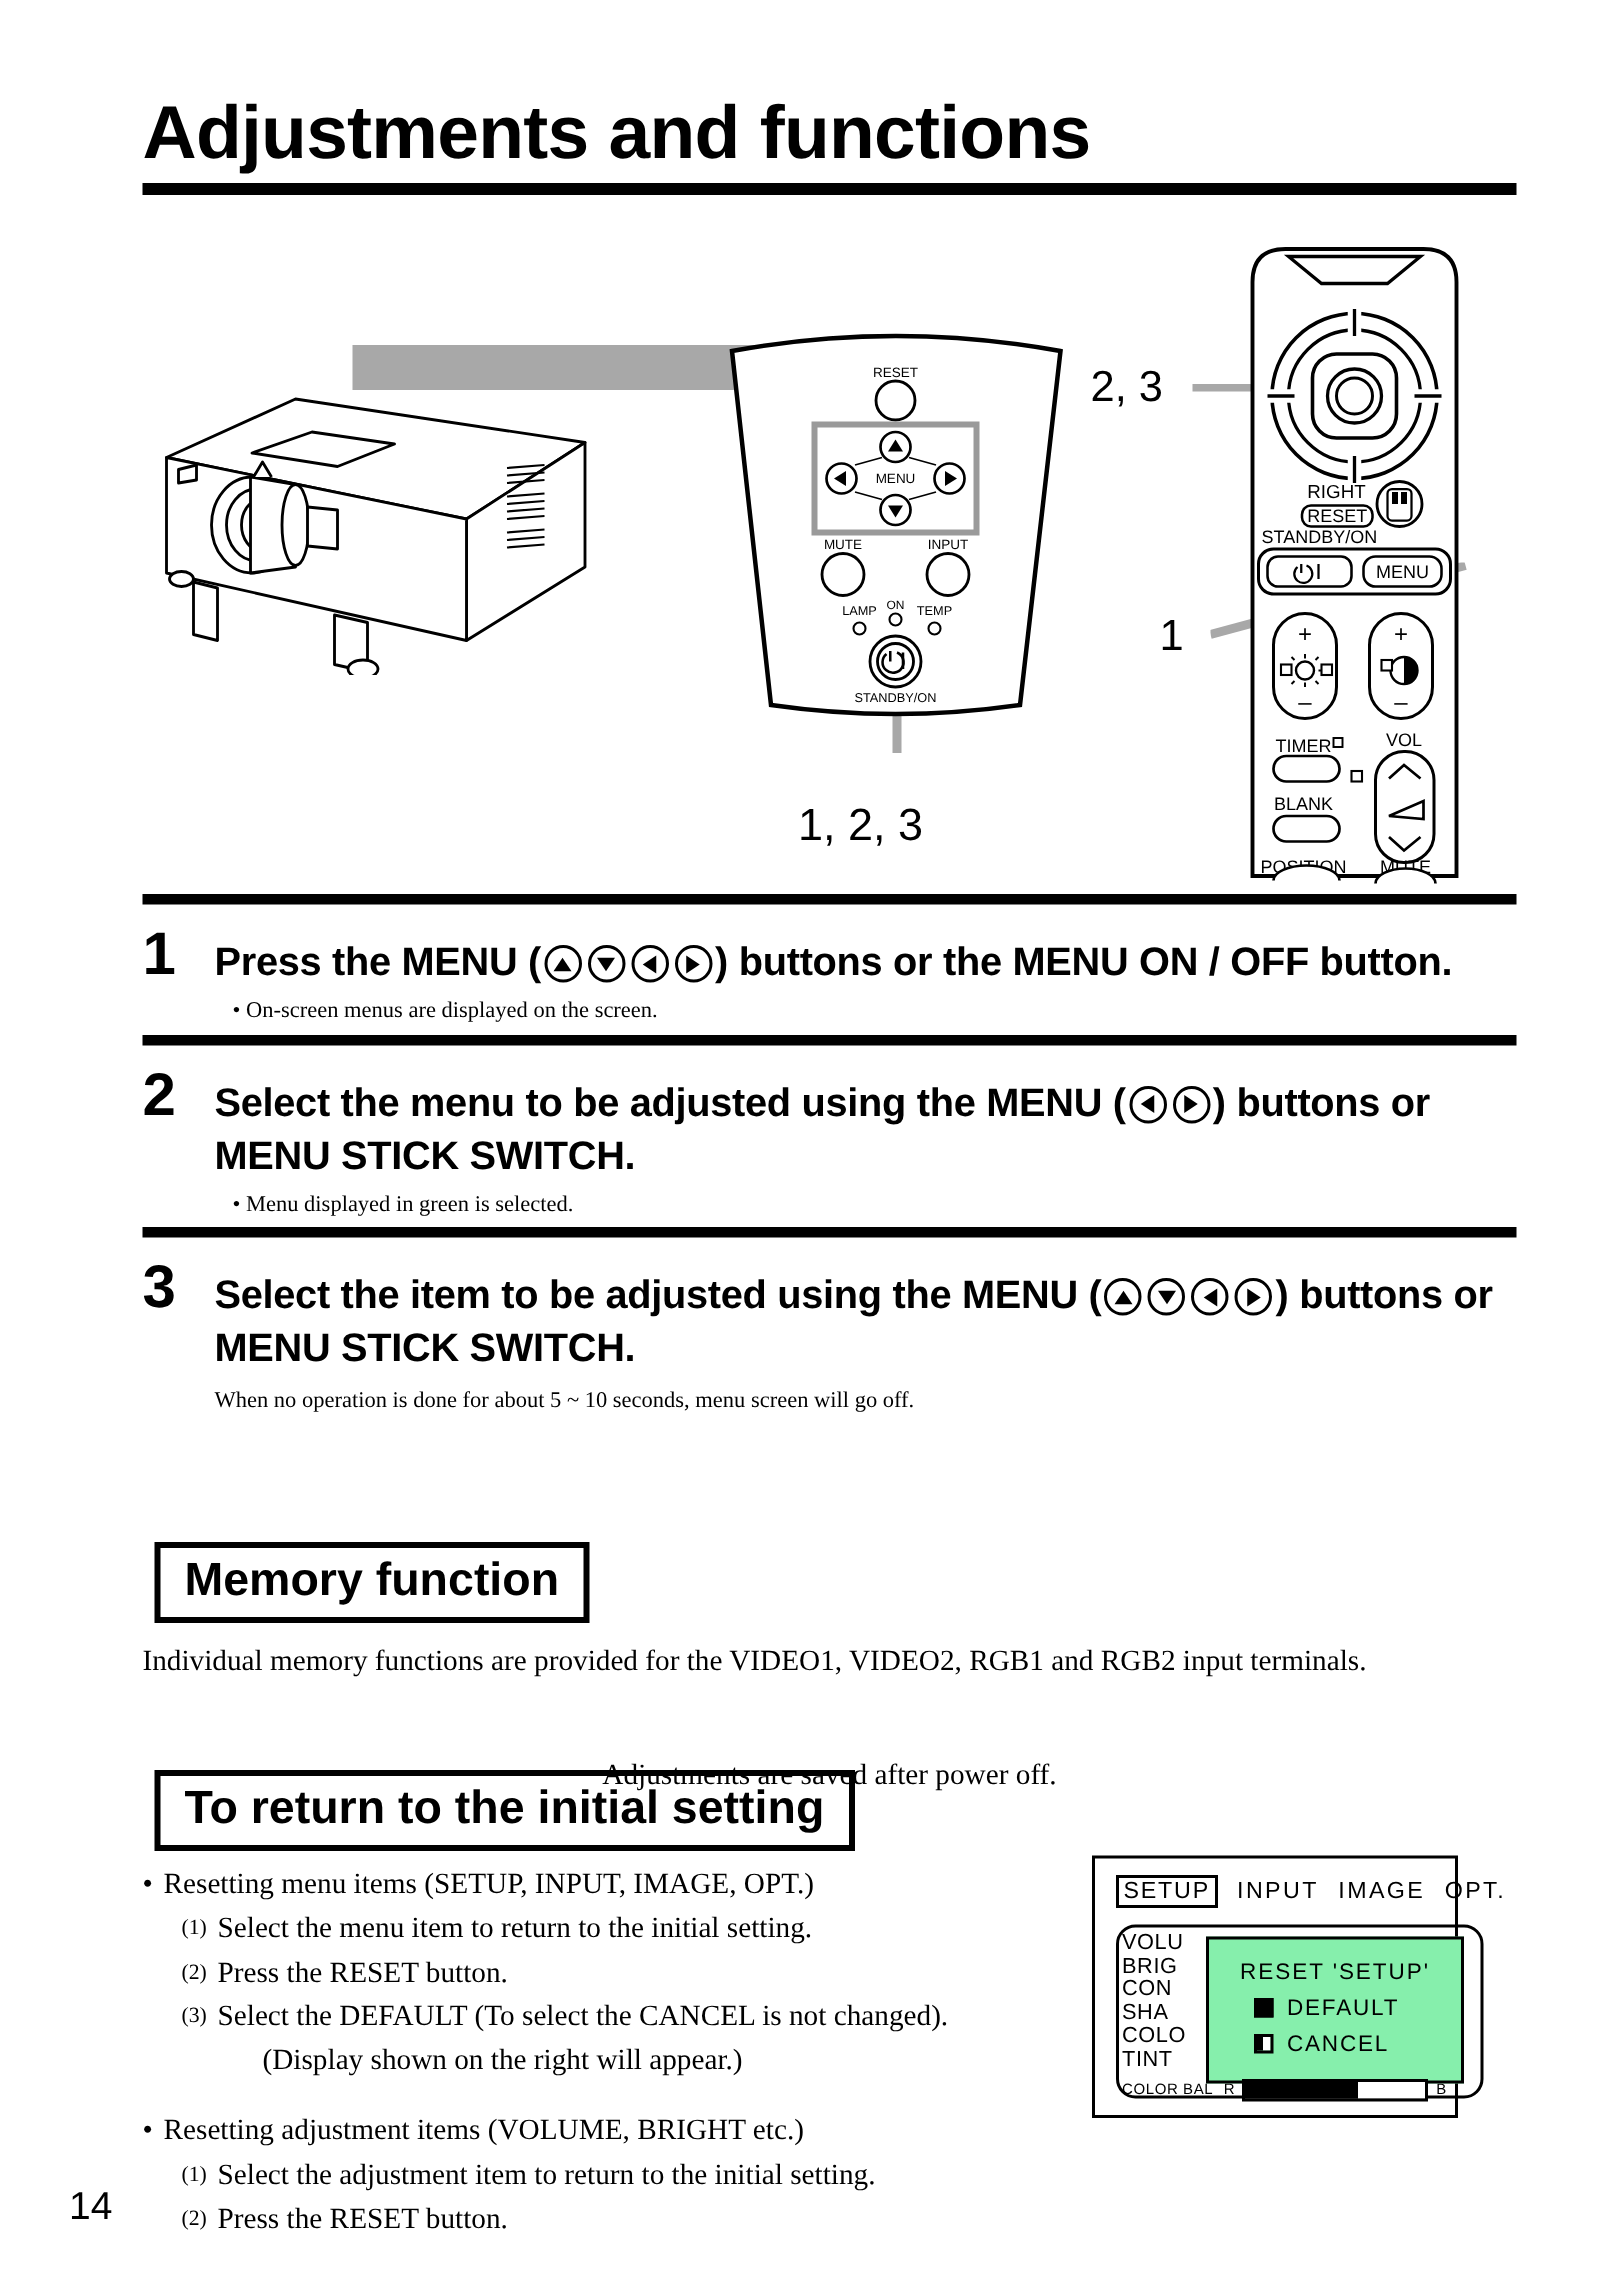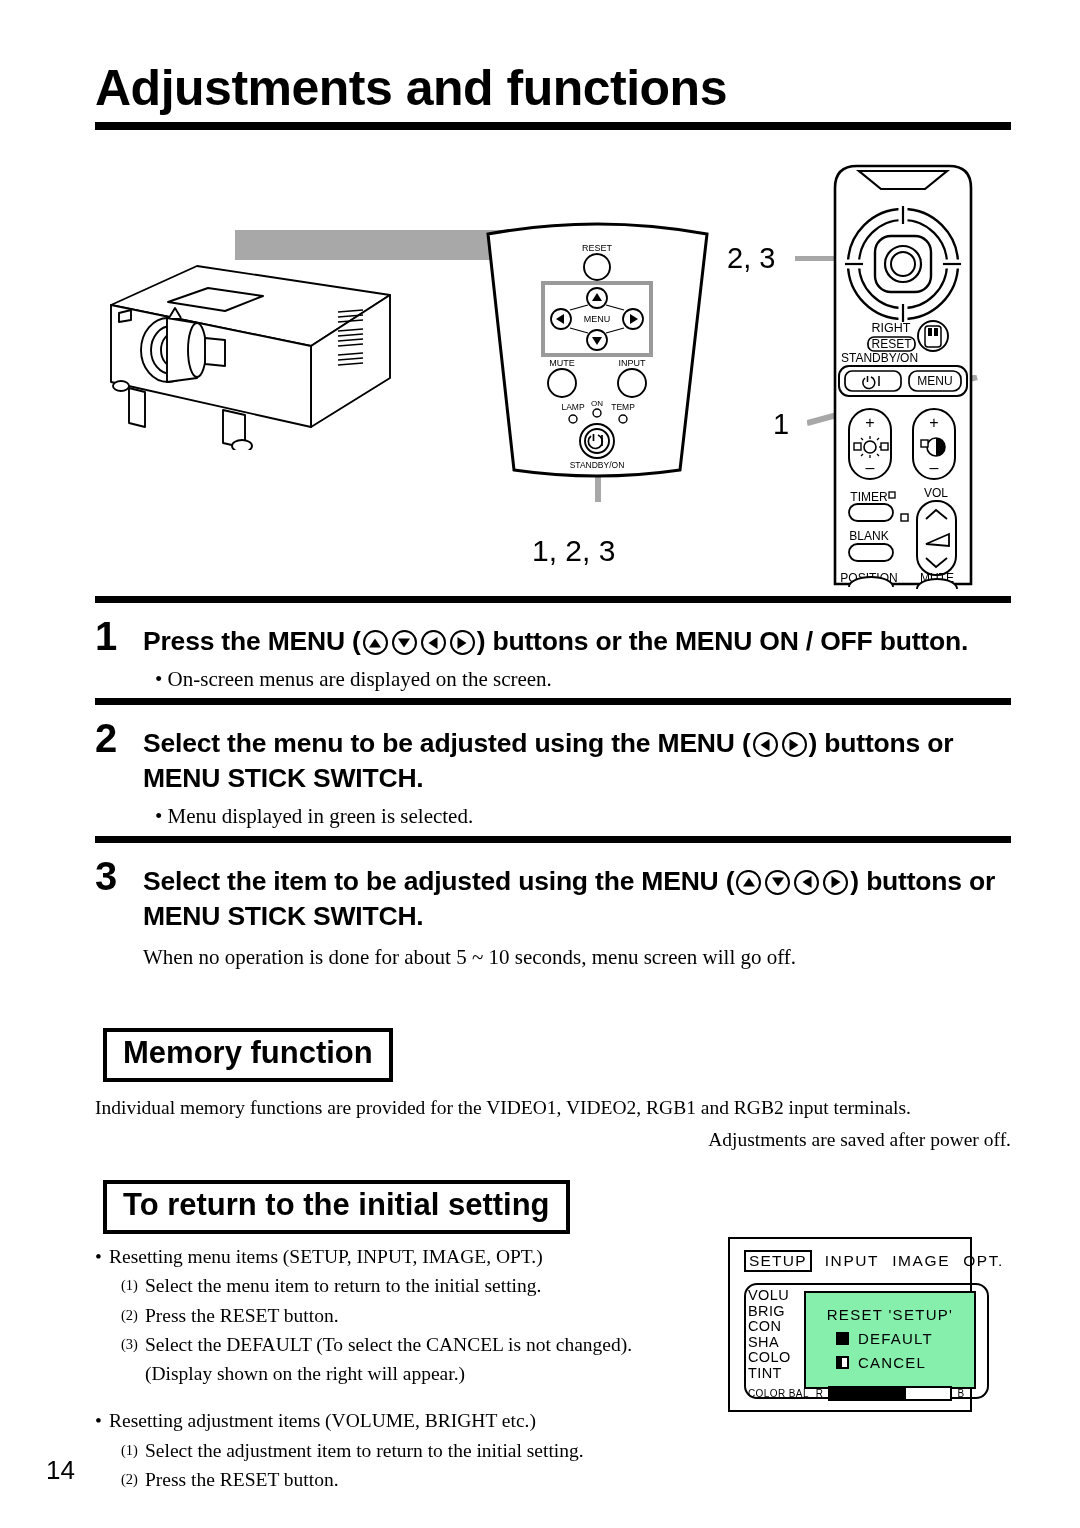--- a/index.html
+++ b/index.html
@@ -50,21 +50,21 @@
     font-size: 40px; font-weight: bold; line-height: 1;
     width: 48px; flex: 0 0 48px; padding-top: 4px;
   }
   .step-body { flex: 1; margin-top: 12px; }
   .step-head {
     font-size: 26.5px; font-weight: bold; line-height: 1.32;
     letter-spacing: -0.2px;
   }
   .step-note {
     font-family: "Liberation Serif", serif;
-    font-size: 21px; line-height: 1.45; margin-top: 5px; margin-left: 12px;
+    font-size: 15px; line-height: 1.45; margin-top: 5px; margin-left: 12px;
   }
   .step-note.plain { margin-left: 0px; margin-top: 8px; }
 
   
   .btn {
     display: inline-block; width: 25px; height: 25px; border-radius: 50%;
     border: 2.3px solid #000; position: relative; vertical-align: -5px;
     margin: 0 2px;
   }
   .btn i {
@@ -80,34 +80,34 @@
   .boxed {
     display: inline-block; border: 4px solid #000; padding: 4px 16px 7px 16px;
     font-size: 31px; font-weight: bold; line-height: 1.12;
   }
   .sec-memory { position: absolute; left: 103px; top: 1028px; }
   .memory-body {
     position: absolute; left: 95px; top: 1092px; width: 916px;
     font-family: "Liberation Serif", serif; font-size: 19.5px; line-height: 1.62;
     text-align: justify;
   }
-  .memory-body p + p { text-align: right; }
+  .memory-body p + p { text-align: center; margin-top: 44px; }
 
   .sec-return { position: absolute; left: 103px; top: 1180px; }
 
   .return-list {
     position: absolute; left: 95px; top: 1240px; width: 630px;
     font-family: "Liberation Serif", serif; font-size: 19.5px; line-height: 1.50;
   }
   .bullet-item { margin-top: 2px; }
   .bullet-item > .b { display: inline-block; width: 14px; }
   .sub { margin-left: 26px; display: flex; }
   .sub .n { font-size: 14.5px; width: 24px; flex: 0 0 24px; padding-top: 4px; }
   .sub .t { flex: 1; }
-  .sub-cont { margin-left: 50px; }
+  .sub-cont { margin-left: 80px; }
   .gap { height: 16px; }
 
   
   .osd {
     position: absolute; left: 728px; top: 1237px;
     width: 244px; height: 175px; border: 2.5px solid #000; background: #fff;
   }
   .osd-tabs {
     position: absolute; left: 14px; top: 11px; width: 245px;
     display: flex; align-items: center; gap: 13px;

